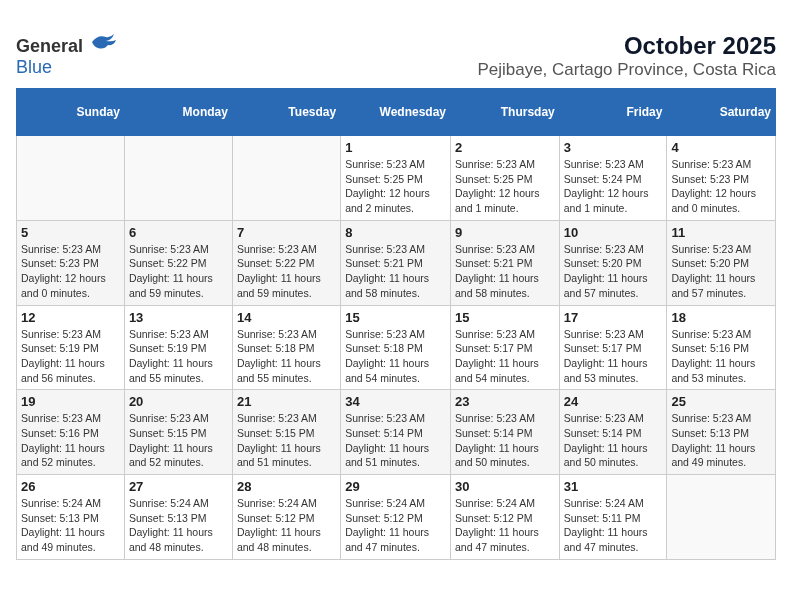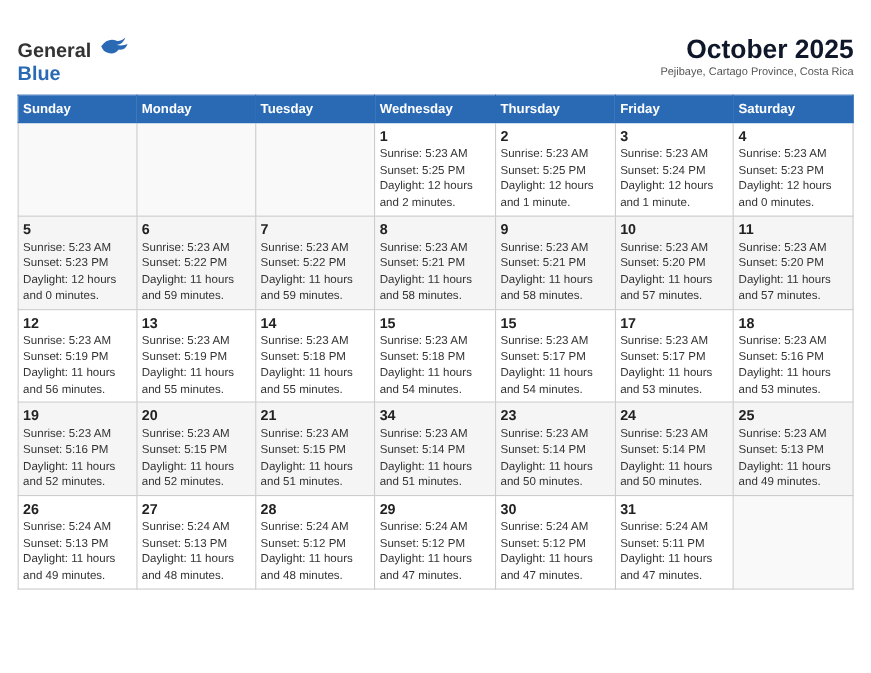--- a/index.html
+++ b/index.html
@@ -22,54 +22,54 @@
       flex-direction: column;
       align-items: flex-start;
     }
     .logo-general {
       font-size: 18px;
       font-weight: bold;
       color: #333;
     }
     .logo-blue {
       font-size: 18px;
-      font-weight: bold;
+      font-weight: normal;
       color: #2a6ab5;
     }
     .logo-bird {
       width: 28px;
       height: 20px;
       margin-left: 2px;
     }
     .logo-wrapper {
       display: flex;
       align-items: center;
     }
     .title-section {
       text-align: right;
     }
     .month-title {
       font-size: 24px;
       font-weight: bold;
       color: #0f172a;
     }
     .subtitle {
-      font-size: 10px;
+      font-size: 17px;
       color: #555;
     }
     table {
       width: 100%;
       border-collapse: collapse;
       font-size: 11px;
     }
     thead tr th {
       background-color: #2a6ab5;
       color: #fff;
-      padding: 5px 4px;
-      text-align: left;
+      padding: 16px 4px;
+      text-align: right;
       font-size: 12px;
       border: 1px solid #2a6ab5;
     }
     tbody tr td {
       border: 1px solid #ccc;
       vertical-align: top;
       padding: 4px;
       width: 113px;
       min-height: 80px;
       background: #fff;

